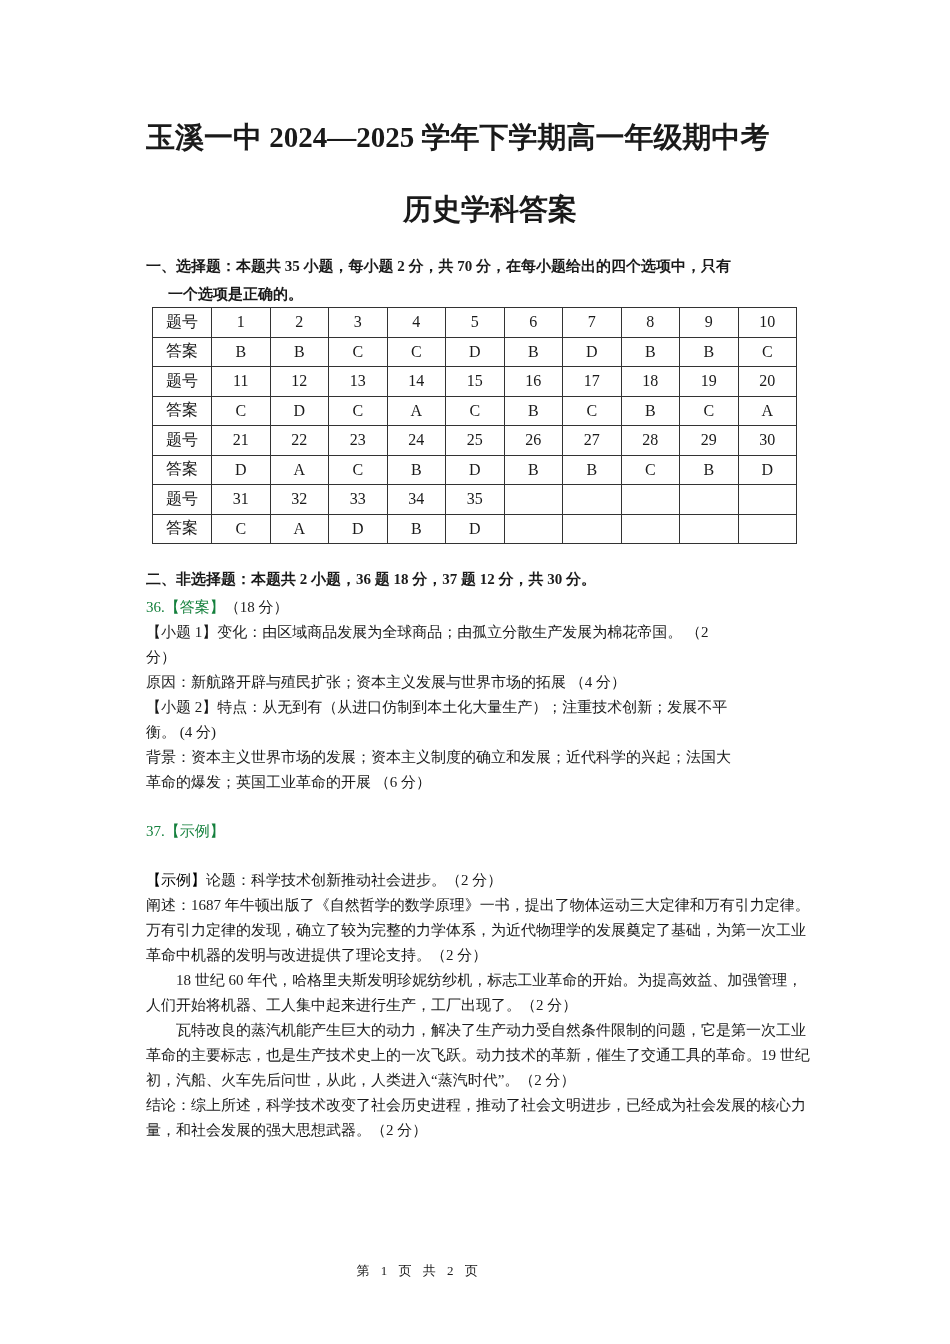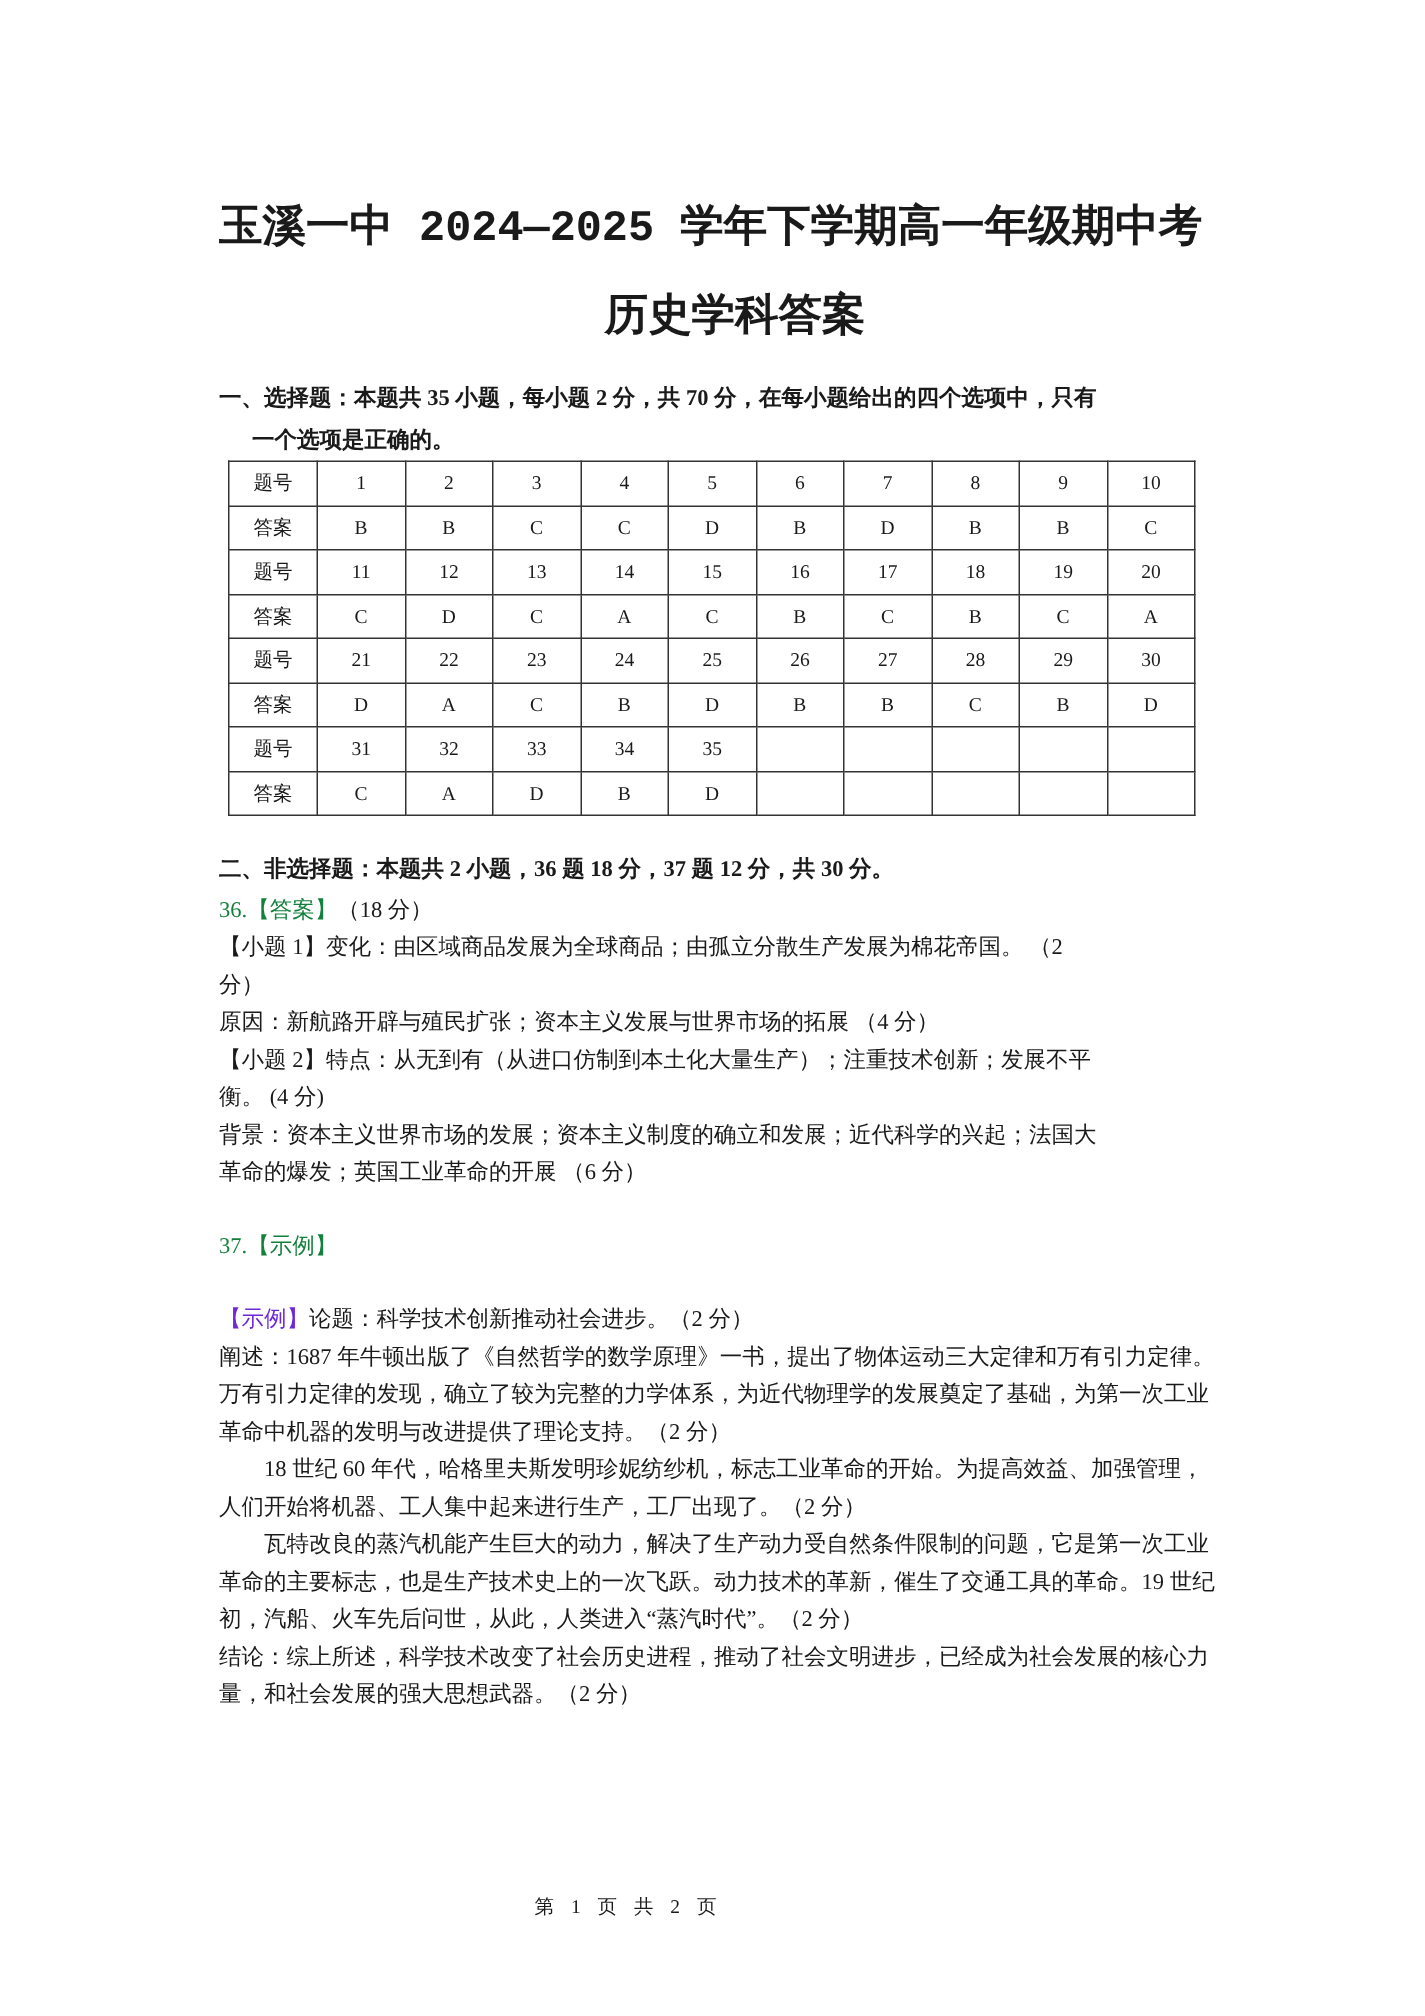--- a/index.html
+++ b/index.html
@@ -1,31 +1,31 @@
 <!DOCTYPE html>
 <html><head>
 <meta charset="utf-8">
 <style>
   html, body { margin: 0; padding: 0; background: #ffffff; }
   body { width: 950px; height: 1344px; position: relative; overflow: hidden;
          font-family: "Liberation Serif", "DejaVu Serif", serif; color: #1a1a1a; }
-  .title1 { position: absolute; left: 146px; top: 131px; font-size: 29px; font-weight: bold;
-            font-family: Liberation Mono, monospace; letter-spacing: 0px; white-space: nowrap; }
+  .title1 { position: absolute; left: 146px; top: 118px; font-size: 29px; font-weight: bold;
+            font-family: Liberation Serif, serif; letter-spacing: 0px; white-space: nowrap; }
   .title2 { position: absolute; left: 0; width: 950px; top: 190px; text-align: center; padding-left: 30px; box-sizing: border-box;
             font-size: 29px; font-weight: bold; white-space: nowrap; }
   .sec1 { position: absolute; left: 146px; top: 252px; width: 670px; font-size: 15px; font-weight: bold; line-height: 28px; }
   .sec1 .indent { padding-left: 22px; }
-  table.ans { position: absolute; left: 152px; top: 307px; border-collapse: collapse; font-size: 13px; }
+  table.ans { position: absolute; left: 152px; top: 307px; border-collapse: collapse; font-size: 16px; }
   table.ans td { border: 1px solid #333; width: 57.5px; height: 28.5px; text-align: center; vertical-align: middle; padding: 0; }
   table.ans td.hd { width: 58px; }
   .sec2 { position: absolute; left: 146px; top: 570px; font-size: 15px; font-weight: bold; white-space: nowrap; }
   .body { position: absolute; left: 146px; top: 595px; width: 664px; font-size: 15px; line-height: 25px; }
   .body p { margin: 0; }
   .red { color: #15803d; }
-  .blue { color: #6d28d9; }
+  .blue { color: #000000; }
   .gap { height: 24px; }
   .ind { text-indent: 30px; }
   .footer { position: absolute; left: 0; width: 838px; top: 1262px; text-align: center; padding-left: 0px; font-size: 13px; letter-spacing: 4px; }
 </style>
 </head>
 <body>
 
 <div class="title1">玉溪一中 2024—2025 学年下学期高一年级期中考</div>
 <div class="title2">历史学科答案</div>
 

